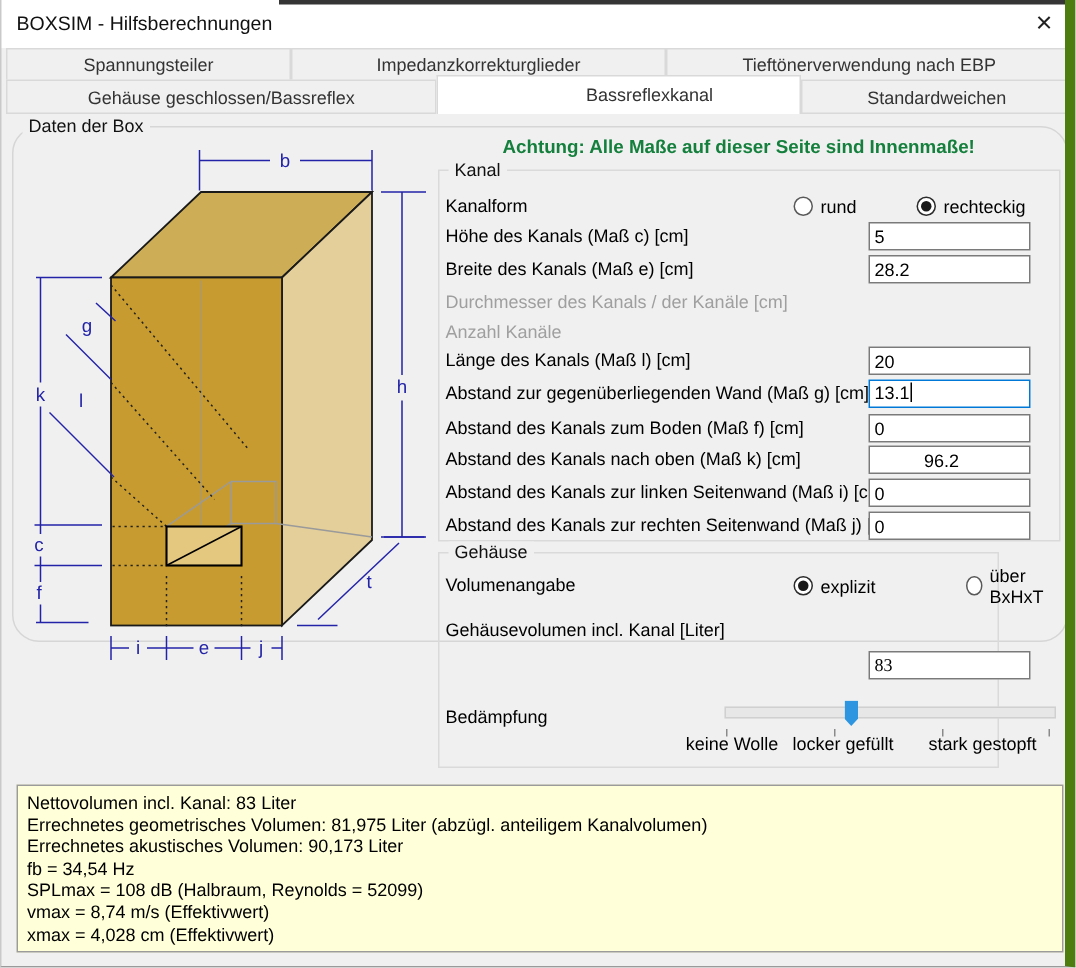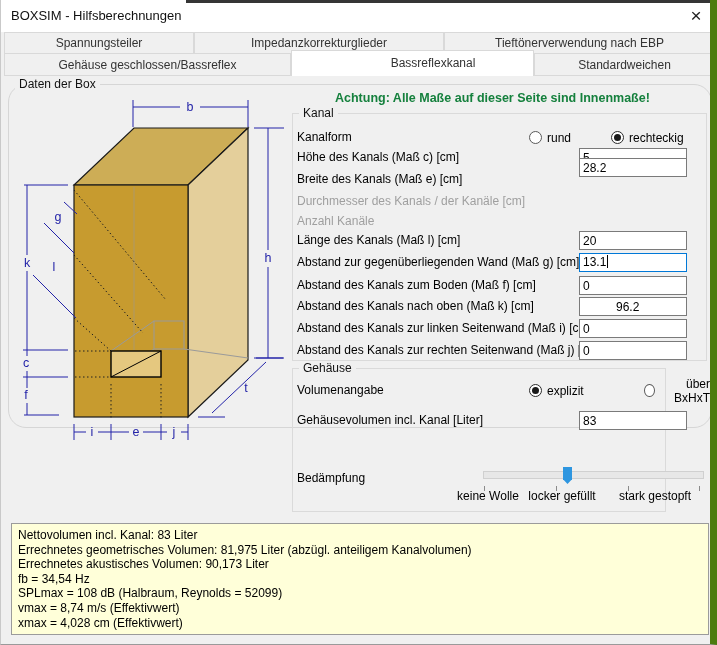--- a/index.html
+++ b/index.html
@@ -167,21 +167,21 @@
   </div>
   <div class="radio checked" style="left:610px;top:128px;">
     <span class="rdot"></span>
     <span class="rtext">rechteckig</span>
   </div>
 
   <div class="flabel" style="top:148px;">Höhe des Kanals (Maß c) [cm]</div>
   <input class="field" style="top: 148px;" value="5">
 
   <div class="flabel" style="top:170px;">Breite des Kanals (Maß e) [cm]</div>
-  <input class="field" style="top: 158px;" value="28.2">
+  <input class="field" style="top: 170px;" value="28.2">
 
   <div class="flabel disabled" style="top:192px;">Durchmesser des Kanals / der Kanäle [cm]</div>
   <div class="flabel disabled" style="top:212px;">Anzahl Kanäle</div>
 
   <div class="flabel" style="top:231px;">Länge des Kanals (Maß l) [cm]</div>
   <input class="field" style="top: 231px;" value="20">
 
   <div class="flabel" style="top:253px;">Abstand zur gegenüberliegenden Wand (Maß g) [cm]</div>
   <div class="field focused" style="top:253px;"><span>13.1</span><span class="caret"></span></div>
 
@@ -199,27 +199,27 @@
 
   <div class="groupbox" id="fs-gehaeuse">
     <span class="legend">Gehäuse</span>
   </div>
 
   <div class="flabel" style="top:381px;">Volumenangabe</div>
   <div class="radio checked" style="left:528px;top:381px;">
     <span class="rdot"></span>
     <span class="rtext">explizit</span>
   </div>
-  <div class="radio" style="left:643px;top:381px;text-align:right;">
+  <div class="radio" style="left:643px;top:381px;">
     <span class="rdot"></span>
     <span class="rtext">über BxHxT</span>
   </div>
 
   <div class="flabel" style="top:411px;">Gehäusevolumen incl. Kanal [Liter]</div>
-  <input class="field" style="top: 411px;" value="83">
+  <input class="field" style="top: 434px; font-family: Liberation Serif, serif;" value="83">
 
   <div class="flabel" style="top:469px;">Bedämpfung</div>
   <div class="abs" id="slider-track"></div>
   <div class="abs" id="slider-thumb"></div>
   <div class="stick" style="left:483px;"></div>
   <div class="stick" style="left:555px;"></div>
   <div class="stick" style="left:627px;"></div>
   <div class="stick" style="left:698px;"></div>
   <div class="slabel" style="left:487px;">keine Wolle</div>
   <div class="slabel" style="left:561px;">locker gefüllt</div>

